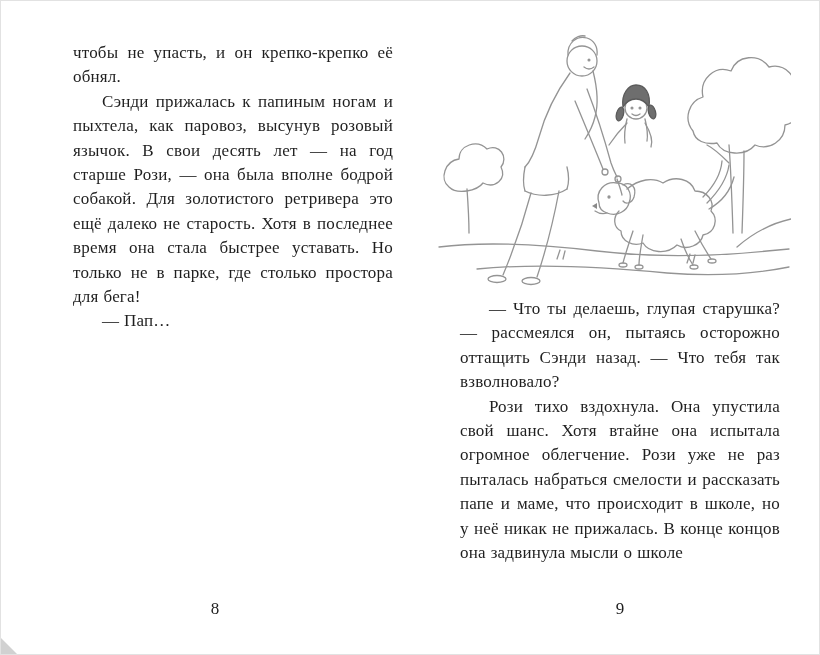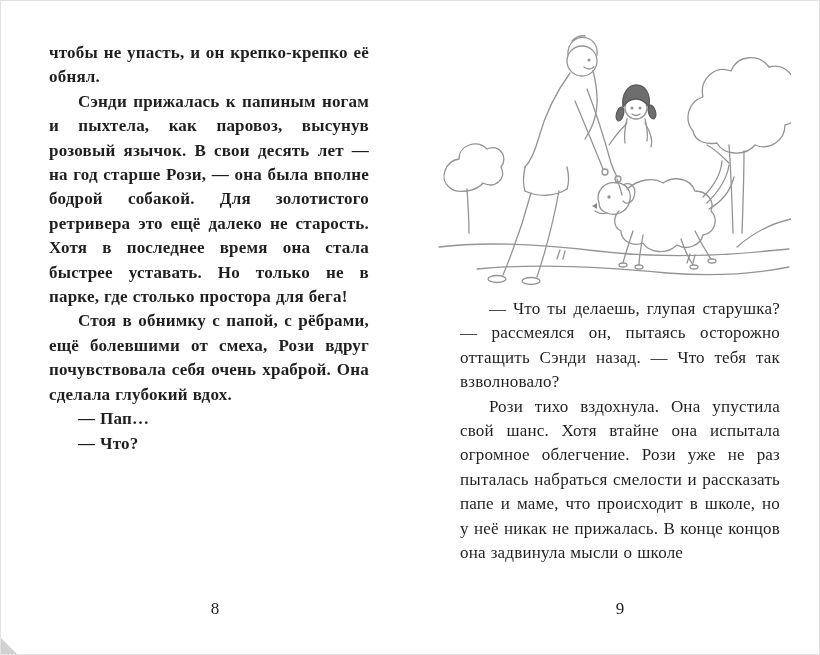--- a/index.html
+++ b/index.html
@@ -26,21 +26,21 @@
       width: 320px;
       text-align: justify;
       font-size: 17px;
       line-height: 24.4px;
       color: #1f1f1f;
       letter-spacing: 0.2px;
       hyphens: auto;
       -webkit-hyphens: auto;
       word-spacing: 0.5px;
     }
-    .left-col  { left: 48px;  top: 40px; font-weight: bold; }
+    .left-col  { left: 72px;  top: 40px; }
     .right-col { left: 459px; top: 296px; }
     .para { margin: 0; text-indent: 1.7em; }
     .para.first { text-indent: 0; }
     .illustration {
       position: absolute;
       left: 436px;
       top: 10px;
       width: 354px;
       height: 282px;
     }
@@ -66,23 +66,21 @@
     }
   </style>
 </head>
 <body>
 
 <div class="frame">
 
   <div class="text-column left-col">
     <p class="para first">чтобы не упасть, и он крепко-крепко её обнял.</p>
     <p class="para">Сэнди прижалась к папиным ногам и пыхтела, как паровоз, высунув розовый язычок. В свои десять лет — на год старше Рози, — она была вполне бодрой собакой. Для золотистого ретривера это ещё далеко не старость. Хотя в последнее время она стала быстрее уставать. Но только не в парке, где столько простора для бега!</p>
-    <p class="para">Стоя в обнимку с папой, с рёбрами, ещё болевшими от смеха, Рози вдруг почувствовала себя очень храброй. Она сделала глубокий вдох.</p>
     <p class="para">— Пап…</p>
-    <p class="para">— Что?</p>
   </div>
 
   <div class="illustration">
     <svg viewBox="0 0 354 282" width="354" height="282" xmlns="http://www.w3.org/2000/svg">
       <g stroke="#949494" stroke-width="1.3" fill="none" stroke-linecap="round" stroke-linejoin="round">
 
         <path d="M256,120 C246,108 252,90 266,86 C262,68 278,54 294,60 C300,44 322,42 332,56 C348,52 362,66 356,82 C368,92 362,112 348,114 C348,130 332,140 318,134 C308,146 286,144 280,132 C268,134 258,130 256,120 Z"></path>
 
         <path d="M296,222 C295,190 294,160 292,134"></path>
         <path d="M305,222 C306,194 307,166 307,140"></path>

